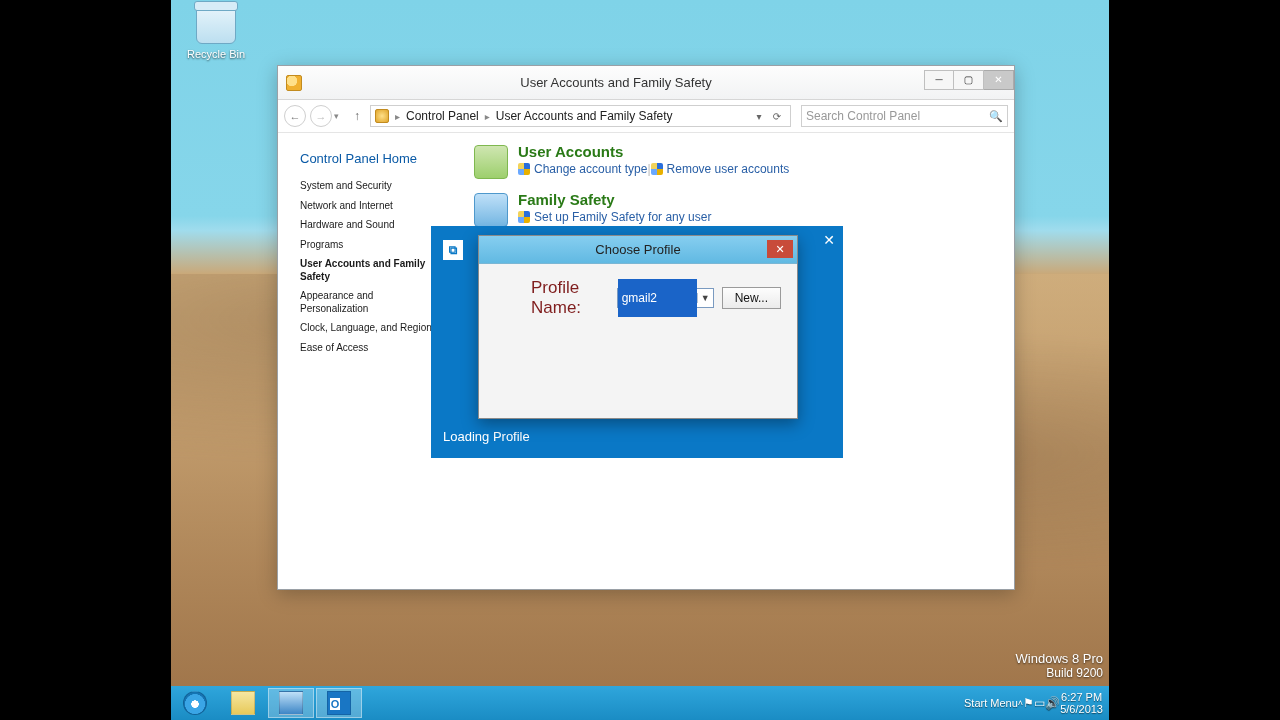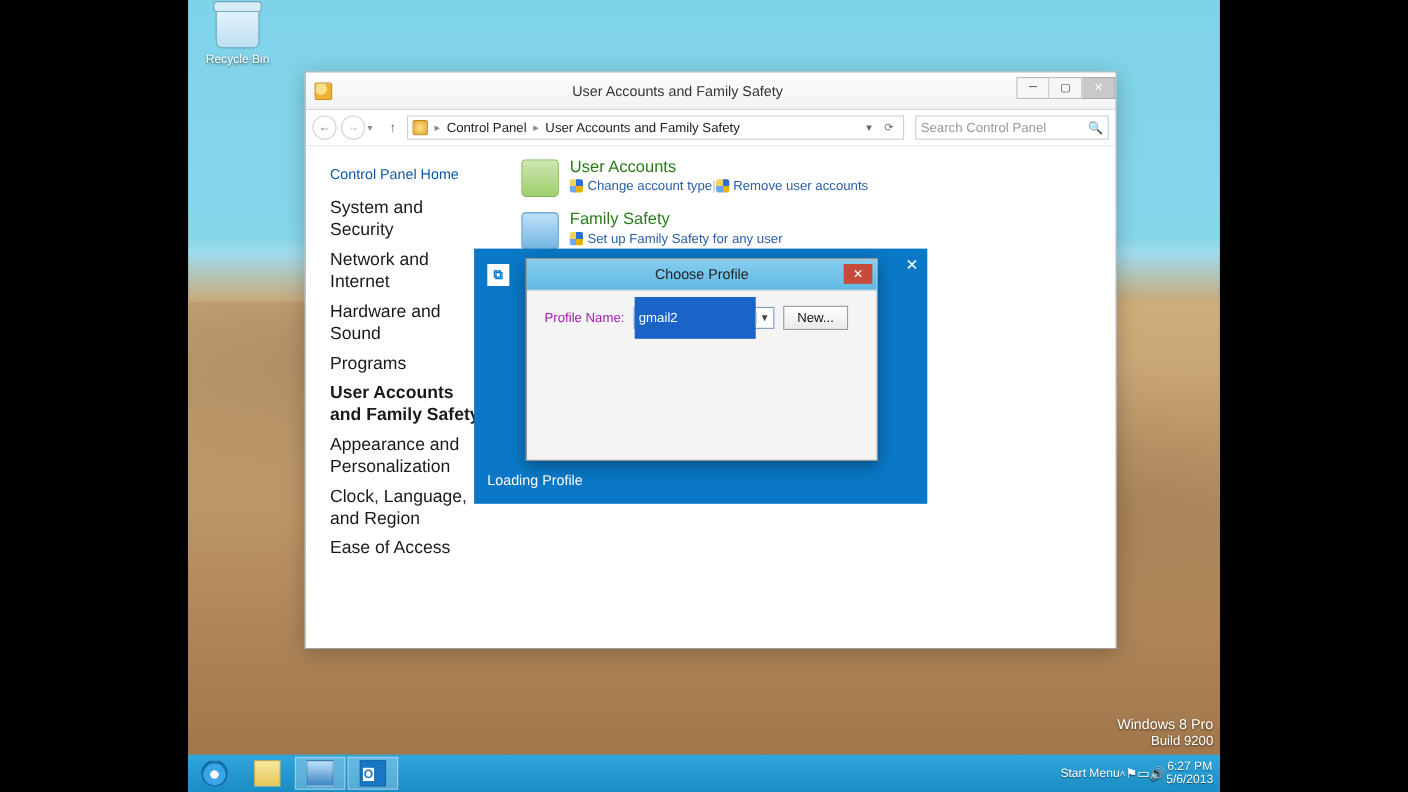--- a/index.html
+++ b/index.html
@@ -73,36 +73,36 @@
   .nav-up { width:18px; text-align:center; color:#666; }
   .breadcrumb {
     flex:1; height:22px; border:1px solid #cfcfcf; display:flex; align-items:center;
     padding:0 4px; gap:6px; color:#222; font-size:12px; background:#fff;
   }
   .breadcrumb .bc-icon { width:14px; height:14px; background: radial-gradient(circle,#ffe08a,#e0a52a); border:1px solid #c28b1f; border-radius:2px; }
   .breadcrumb .sep { color:#888; font-size:10px; }
   .bc-end { display:flex; margin-left:auto; }
   .bc-end .mini { width:18px; height:20px; display:flex; align-items:center; justify-content:center; color:#666; font-size:10px; }
   .search {
-    width:176px; height:22px; border:1px solid #cfcfcf; margin-left:6px; display:flex; align-items:center;
+    width:207px; height:22px; border:1px solid #cfcfcf; margin-left:6px; display:flex; align-items:center;
     padding:0 4px; color:#999; font-size:12px; background:#fff;
   }
   .search .mag { margin-left:auto; color:#777; font-size:11px; }
 
   .cp-body { position:absolute; top:67px; left:0; right:0; bottom:0; display:flex; background:#fff; }
   .cp-side { width:172px; padding:18px 8px 0 22px; }
   .cp-side .home { color:#0a5aa6; font-size:13px; margin-bottom:14px; }
-  .cp-side .cat { color:#1a1a1a; font-size:16px; margin:7px 0; line-height:1.25; }
+  .cp-side .cat { color:#1a1a1a; font-size:10px; margin:7px 0; line-height:1.25; }
   .cp-side .cat.current { font-weight:600; }
 
   .cp-main { flex:1; padding:10px 10px 0 24px; }
   .group { display:flex; gap:10px; margin-bottom:12px; }
   .group .gicon { width:34px; height:34px; border-radius:4px; background:linear-gradient(#cfe6b1,#9dcf6d); border:1px solid #7fb84f; margin-top:2px; }
   .group.fam .gicon { background:linear-gradient(#bfe0f8,#74b6e2); border-color:#4e98cc; }
-  .group .gtitle { color:#2a7a17; font-size:15px; }
+  .group .gtitle { color:#2a7a17; font-size:15px;font-weight:bold; }
   .group .links { display:flex; align-items:flex-start; margin-top:2px; flex-wrap:wrap; }
   .group .links .shield { width:12px; height:12px; display:inline-block; border-radius:2px;
     background: conic-gradient(#2a6fdc 0 25%, #e8b000 0 50%, #6aa8ff 0 75%, #f2d35a 0 100%); margin-right:4px; vertical-align:-2px; }
   .group .links a { color:#295fa6; font-size:12px; text-decoration:none; }
   .group .divider { color:#bbb; }
 
   
   .outlook-splash {
     position:absolute; left:260px; top:226px; width:412px; height:232px;
     background:#0a78c6; color:#fff; font-size:12px;
@@ -122,21 +122,21 @@
   .dialog .dlg-title {
     height:28px; background:linear-gradient(#86cef0,#61b9e2); display:flex; align-items:center; justify-content:center;
     color:#222; font-size:13px; border-bottom:1px solid #7ab6d4; position:relative;
   }
   .dialog .dlg-close {
     position:absolute; right:4px; top:4px; width:26px; height:18px; background:#c84b3a;
     color:#fff; display:flex; align-items:center; justify-content:center; font-size:11px;
   }
   .dlg-body { padding:14px 16px 10px; }
   .row1 { display:flex; align-items:center; gap:8px; }
-  .row1 .lbl { color:#a21caf; font-size:12px; }
+  .row1 .lbl { color:#7f1d1d; font-size:17px;margin-left:36px; }
   .combo {
     display:flex; align-items:center; width:128px; height:20px; border:1px solid #7a9ac0; background:#fff;
   }
   .combo .val { flex:1; padding:12px 4px; background:#1a64c8; color:#fff; font-size:12px; }
   .combo .arrow { width:16px; text-align:center; color:#444; font-size:9px; border-left:1px solid #b8c3d0; }
   .btn {
     height:22px; border:1px solid #9a9a9a; background:linear-gradient(#fdfdfd,#ebebeb);
     padding:0 12px; font-size:12px; color:#111; display:inline-flex; align-items:center; justify-content:center;
   }
   .btn.default { border-color:#4a90d9; box-shadow: inset 0 0 0 1px #9cc4ec; }

